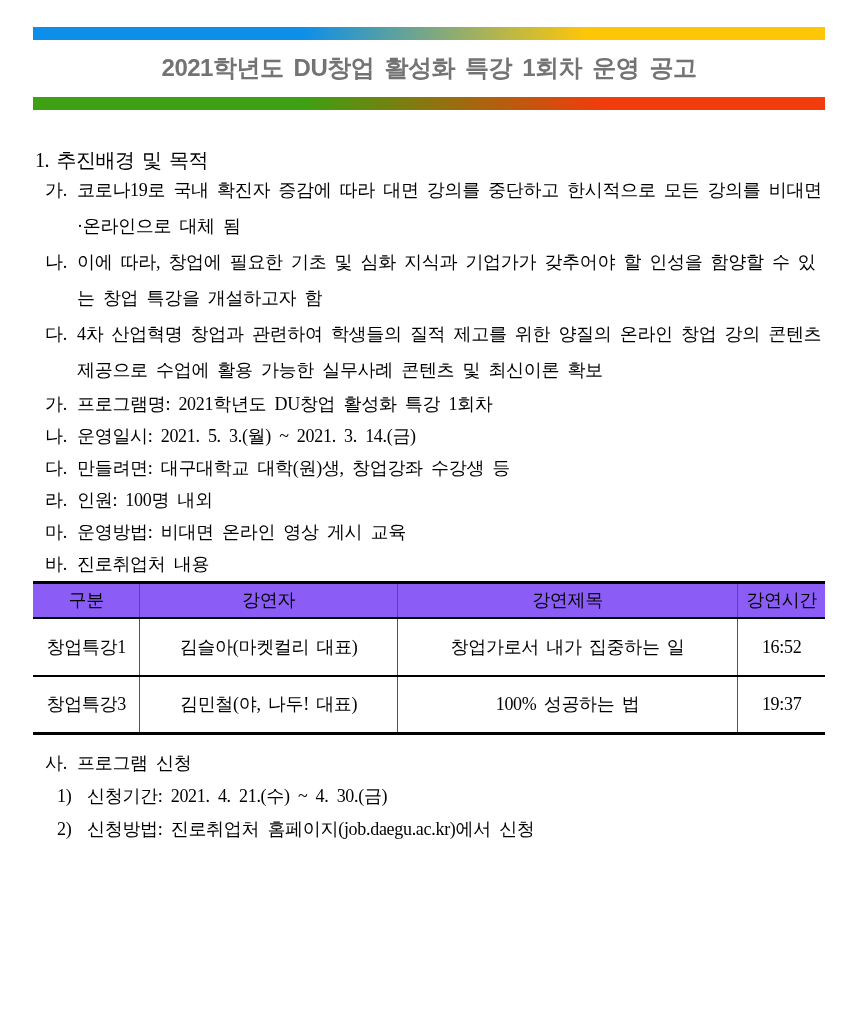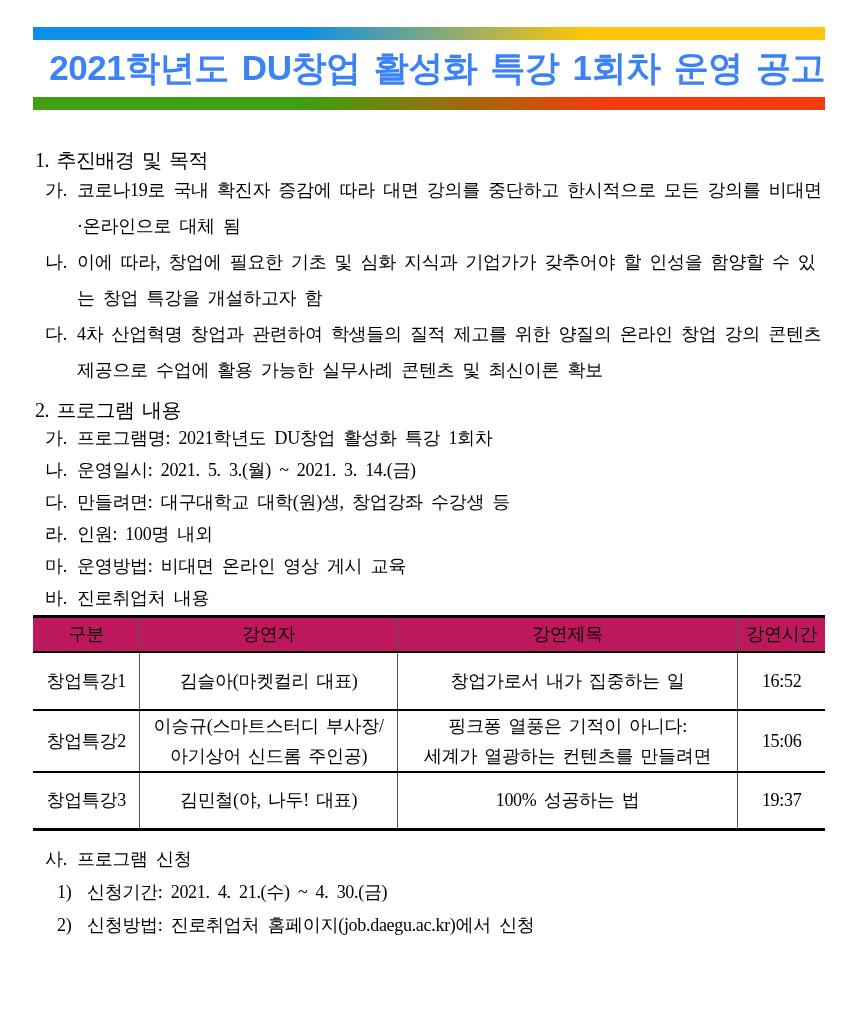--- a/index.html
+++ b/index.html
@@ -13,27 +13,27 @@
 
   
   .bar { height: 13px; width: 100%; }
   .bar-top    { background: linear-gradient(90deg, #0d8fe9 0%, #0d8fe9 34%, #ffc607 70%, #ffc607 100%); }
   .bar-bottom { background: linear-gradient(90deg, #3ea012 0%, #3ea012 34%, #f23c0b 72%, #f23c0b 100%); }
 
   
   .doc-title {
     font-family: "Liberation Sans", sans-serif;
     font-weight: 800;
-    font-size: 35px;
+    font-size: 24px;
     line-height: 34px;
     letter-spacing: -0.5px;
     word-spacing: 4px;
-    text-align: right;
+    text-align: center;
     padding: 11px 0 12px 0;
-    color: #3b82f6;
+    color: #737373;
   }
 
   
   .sec-heading {
     font-size: 20px;
     font-weight: normal;
     line-height: 22px;
     letter-spacing: -0.5px;
     word-spacing: 3px;
   }
@@ -57,21 +57,21 @@
     font-size: 18px;
     letter-spacing: -0.3px;
     word-spacing: 3px;
     table-layout: fixed;
   }
   table.program col.c1 { width: 13.5%; }
   table.program col.c2 { width: 32.5%; }
   table.program col.c3 { width: 43%; }
   table.program col.c4 { width: 11%; }
   table.program th {
-    background: #be185d;
+    background: #8b5cf6;
     font-weight: normal;
     height: 35px;
     border-bottom: 2px solid #000;
     text-align: center;
     vertical-align: middle;
   }
   table.program td {
     height: 58px;
     text-align: center;
     vertical-align: middle;
@@ -107,21 +107,20 @@
     <div class="item">
       <span class="marker">나.</span>
       <div class="itext">이에 따라, 창업에 필요한 기초 및 심화 지식과 기업가가 갖추어야 할 인성을 함양할 수 있는 창업 특강을 개설하고자 함</div>
     </div>
     <div class="item">
       <span class="marker">다.</span>
       <div class="itext">4차 산업혁명 창업과 관련하여 학생들의 질적 제고를 위한 양질의 온라인 창업 강의 콘텐츠 제공으로 수업에 활용 가능한 실무사례 콘텐츠 및 최신이론 확보</div>
     </div>
   </div>
 
-  <h2 class="sec-heading second">2. 프로그램 내용</h2>
   <div class="sec2-items">
     <div class="item">
       <span class="marker">가.</span>
       <div class="itext">프로그램명: 2021학년도 DU창업 활성화 특강 1회차</div>
     </div>
     <div class="item">
       <span class="marker">나.</span>
       <div class="itext">운영일시: 2021. 5. 3.(월) ~ 2021. 3. 14.(금)</div>
     </div>
     <div class="item">
@@ -158,28 +157,20 @@
       </tr>
     </thead>
     <tbody>
       <tr>
         <td>창업특강1</td>
         <td>김슬아(마켓컬리 대표)</td>
         <td>창업가로서 내가 집중하는 일</td>
         <td>16:52</td>
       </tr>
       <tr>
-        <td>창업특강2</td>
-        <td>이승규(스마트스터디 부사장/
-아기상어 신드롬 주인공)</td>
-        <td>핑크퐁 열풍은 기적이 아니다:
-세계가 열광하는 컨텐츠를 만들려면</td>
-        <td>15:06</td>
-      </tr>
-      <tr>
         <td>창업특강3</td>
         <td>김민철(야, 나두! 대표)</td>
         <td>100% 성공하는 법</td>
         <td>19:37</td>
       </tr>
     </tbody>
   </table>
 
   <div class="apply">
     <div class="item">

